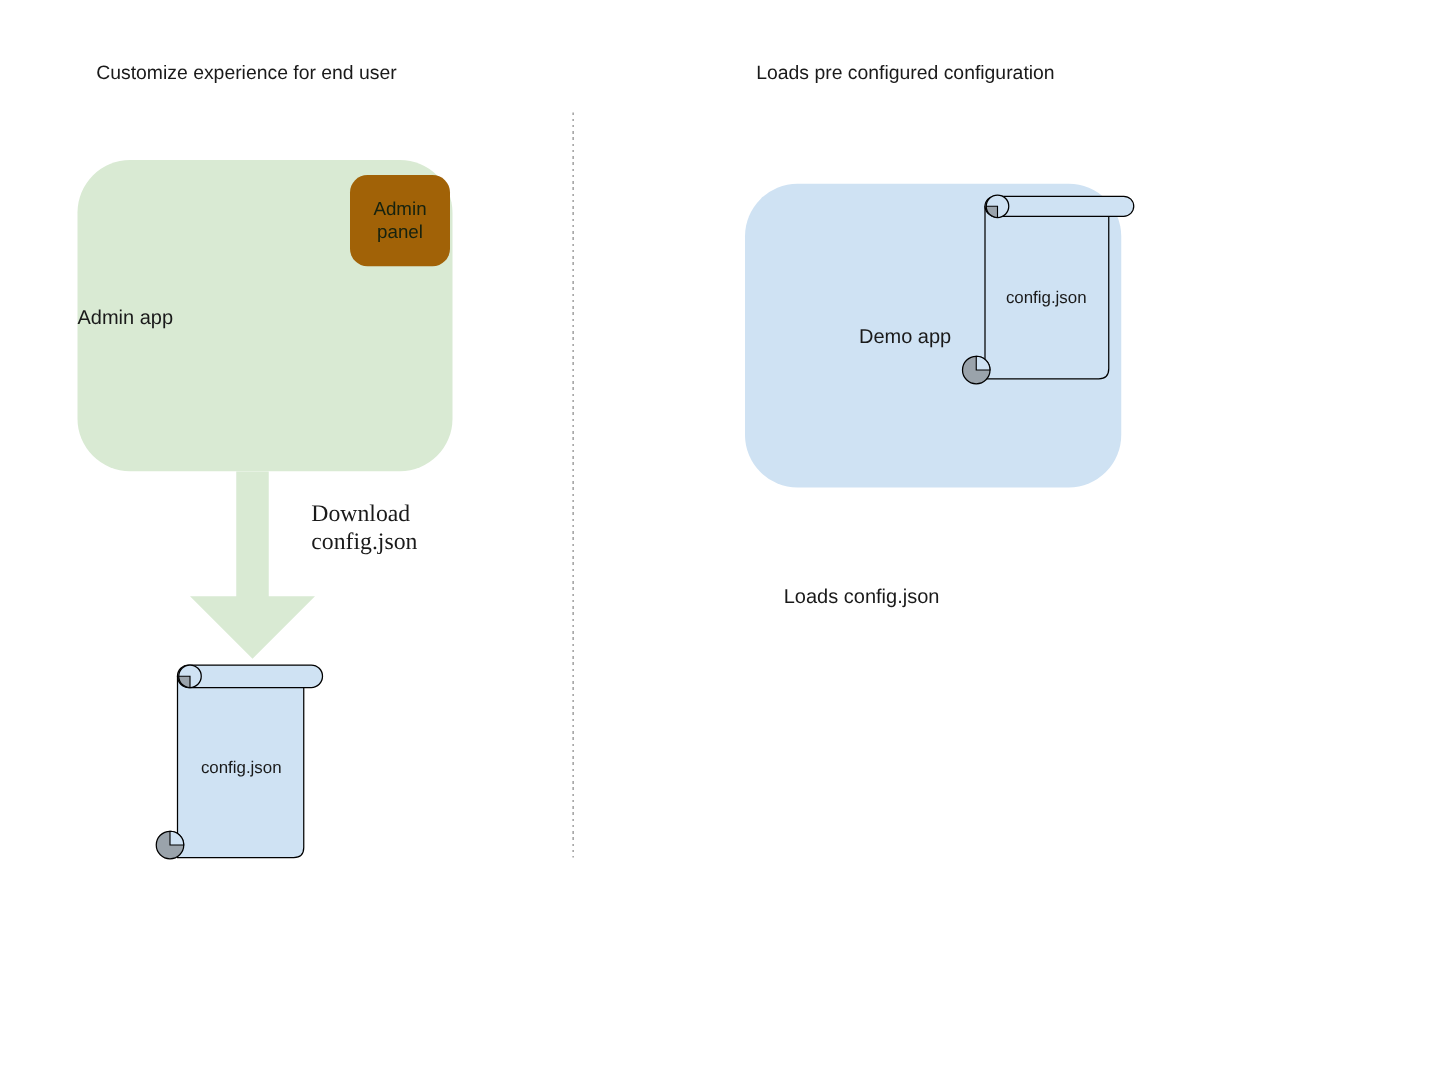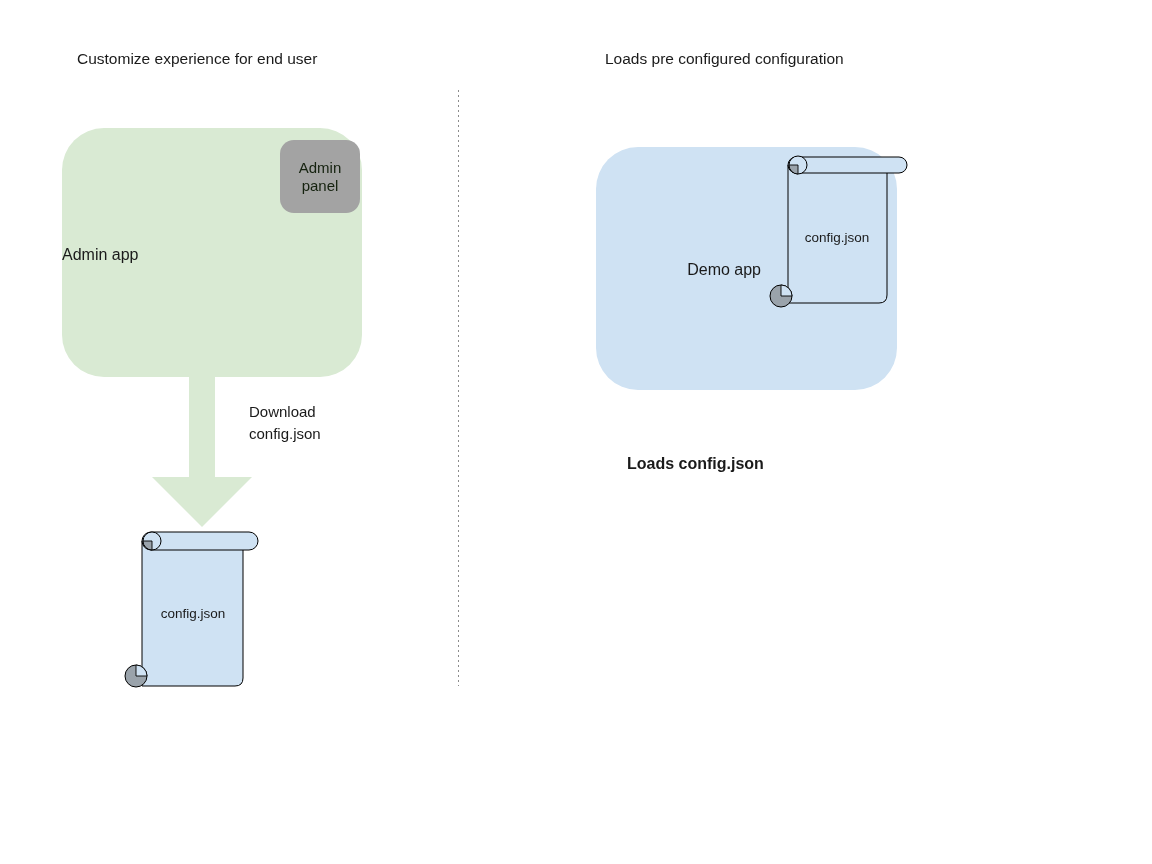--- a/index.html
+++ b/index.html
@@ -19,46 +19,47 @@
   .admin-app{
     position:absolute;left:62px;top:128px;width:300px;height:249px;
     background:#d9ead3;border-radius:42px;
   }
   .admin-app-label{
     position:absolute;left:0;top:117px;width:100%;text-align:left;
     font-size:16px;line-height:20px;
   }
   .admin-panel{
     position:absolute;right:2px;top:12px;width:80px;height:73px;
-    background:#a3a3a3;border-radius:14px;
+    background:#a16207;border-radius:14px;
     display:flex;align-items:center;justify-content:center;
     text-align:center;font-size:15px;line-height:18px;
     padding:0 9px;box-sizing:border-box;color:#15220f;
   }
 
   .download-arrow{position:absolute;left:150px;top:377px;width:104px;height:153px;}
   .download-label{
-    position:absolute;left:249px;top:401px;font-size:15px;line-height:22px;
+    position:absolute;left:249px;top:401px;font-size:19px;line-height:22px;
     white-space:pre-line;
+    font-family:Liberation Serif, serif;
   }
 
   .demo-app{
     position:absolute;left:596px;top:147px;width:301px;height:243px;
     background:#cfe2f3;border-radius:42px;
   }
   .demo-app-label{
     position:absolute;left:641px;top:260px;width:120px;text-align:right;
     font-size:16px;line-height:20px;
   }
 
   .scroll-left{position:absolute;left:124px;top:528px;width:138px;height:162px;}
   .scroll-right{position:absolute;left:768px;top:151px;width:143px;height:158px;}
   .scroll-text{font-family:"Liberation Sans",sans-serif;font-size:13.5px;fill:#1a1a1a;}
 
-  .caption-right{position:absolute;left:627px;top:454px;font-size:16px;line-height:20px;white-space:nowrap;font-weight:bold;}
+  .caption-right{position:absolute;left:627px;top:468px;font-size:16px;line-height:20px;white-space:nowrap;}
 </style>
 </head>
 <body>
 
 <div class="canvas">
 
   <div class="section-title title-left">Customize experience for end user</div>
   <div class="section-title title-right">Loads pre configured configuration</div>
 
   <div class="divider"></div>

